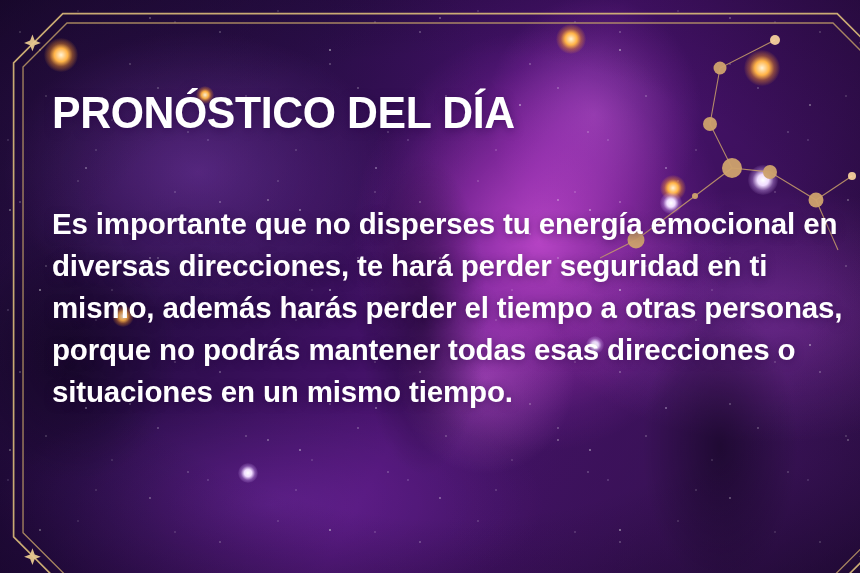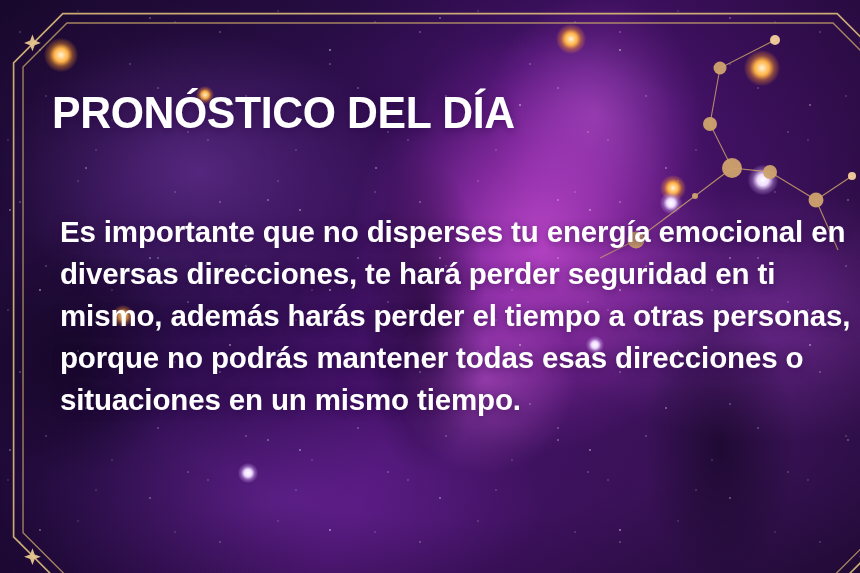--- a/index.html
+++ b/index.html
@@ -129,21 +129,21 @@
     transform: scaleX(0.95);
     transform-origin: left center;
     text-shadow: 0 2px 10px rgba(40,0,70,0.55);
     white-space: nowrap;
   }
   .body-text {
     position: absolute;
     top: 203px;
     left: 0;
     width: 800px;
-    margin: 8px;
+    margin: 0;
     font-size: 29.5px;
     line-height: 42px;
     font-weight: 600;
     color: #ffffff;
     letter-spacing: -0.15px;
     text-shadow: 0 2px 9px rgba(35,0,60,0.5);
   }
 </style>
 </head>
 <body>

